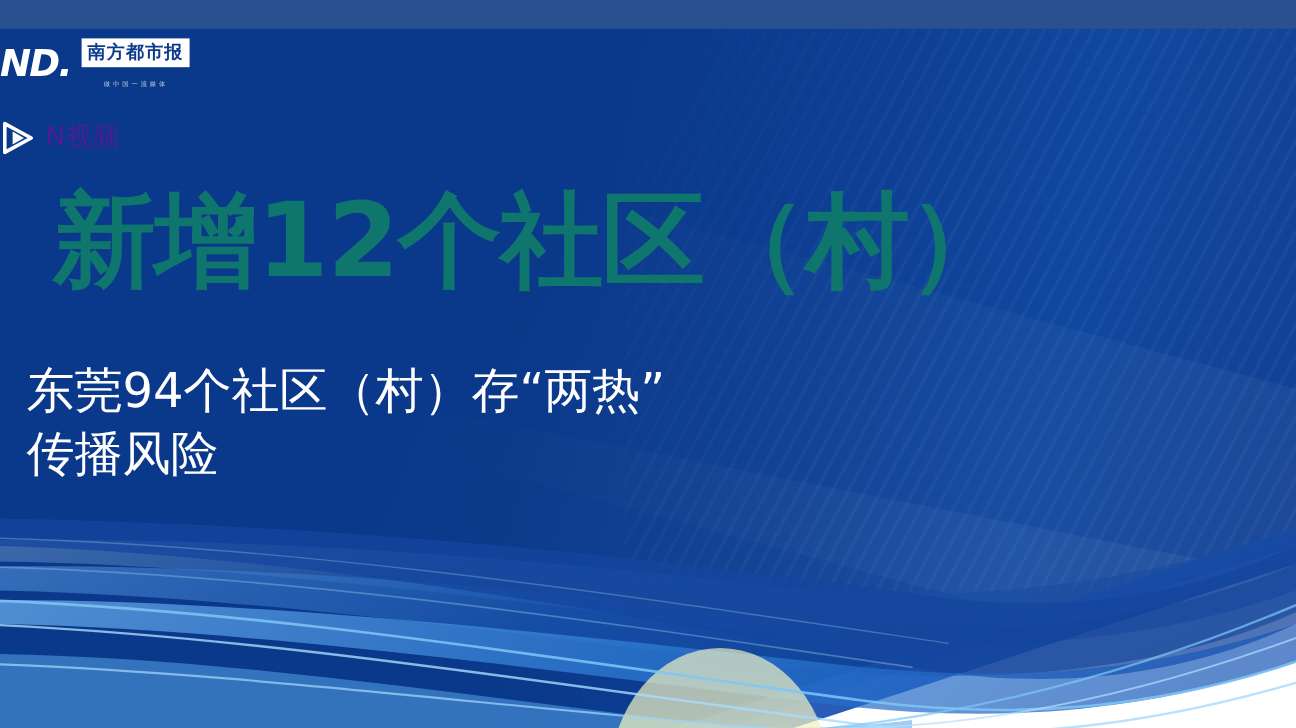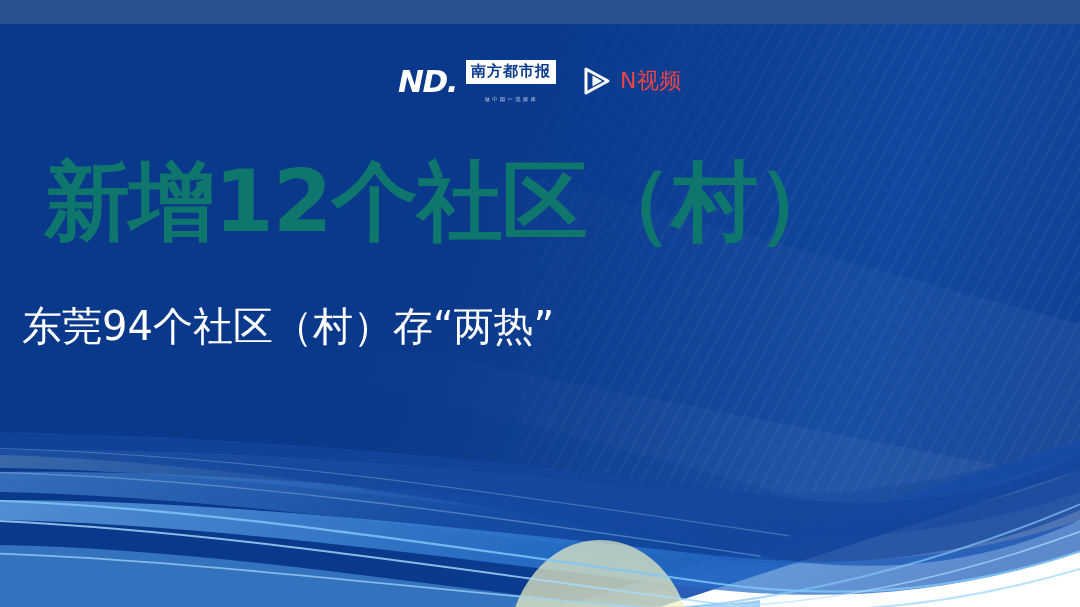--- a/index.html
+++ b/index.html
@@ -83,24 +83,25 @@
     width: 1080px; height: 607px;
   }
 
   
   .logo-bar {
     position: absolute;
     left: 0;
     top: 58px;
     width: 1080px;
     display: flex;
-    align-items: center;
+    align-items: flex-start;
     justify-content: center;
     gap: 26px;
     height: 46px;
+    flex-direction: column;
   }
   .nd-logo-group {
     display: flex;
     align-items: center;
     gap: 9px;
   }
   .nd-mark {
     color: #ffffff;
     font-size: 31px;
     font-weight: bold;
@@ -138,21 +139,21 @@
     display: flex;
     align-items: center;
     gap: 8px;
   }
   .nvideo-mark {
     width: 30px;
     height: 30px;
     position: relative;
   }
   .nvideo-label {
-    color: #ef4444;
+    color: #4c1d95;
     font-size: 22px;
     line-height: 1;
     white-space: nowrap;
     letter-spacing: 0.5px;
   }
 
   
   .headline {
     position: absolute;
     left: 44px;
@@ -270,15 +271,16 @@
       </span>
       <span class="nvideo-label">N视频</span>
     </div>
 
   </div>
 
   <div class="headline">新增12个社区（村）</div>
 
   <div class="subtitle">
     <span class="subtitle-line">东莞94个社区（村）存“两热”</span>
+    <span class="subtitle-line">传播风险</span>
   </div>
 
 </div>
 
 </body></html>

